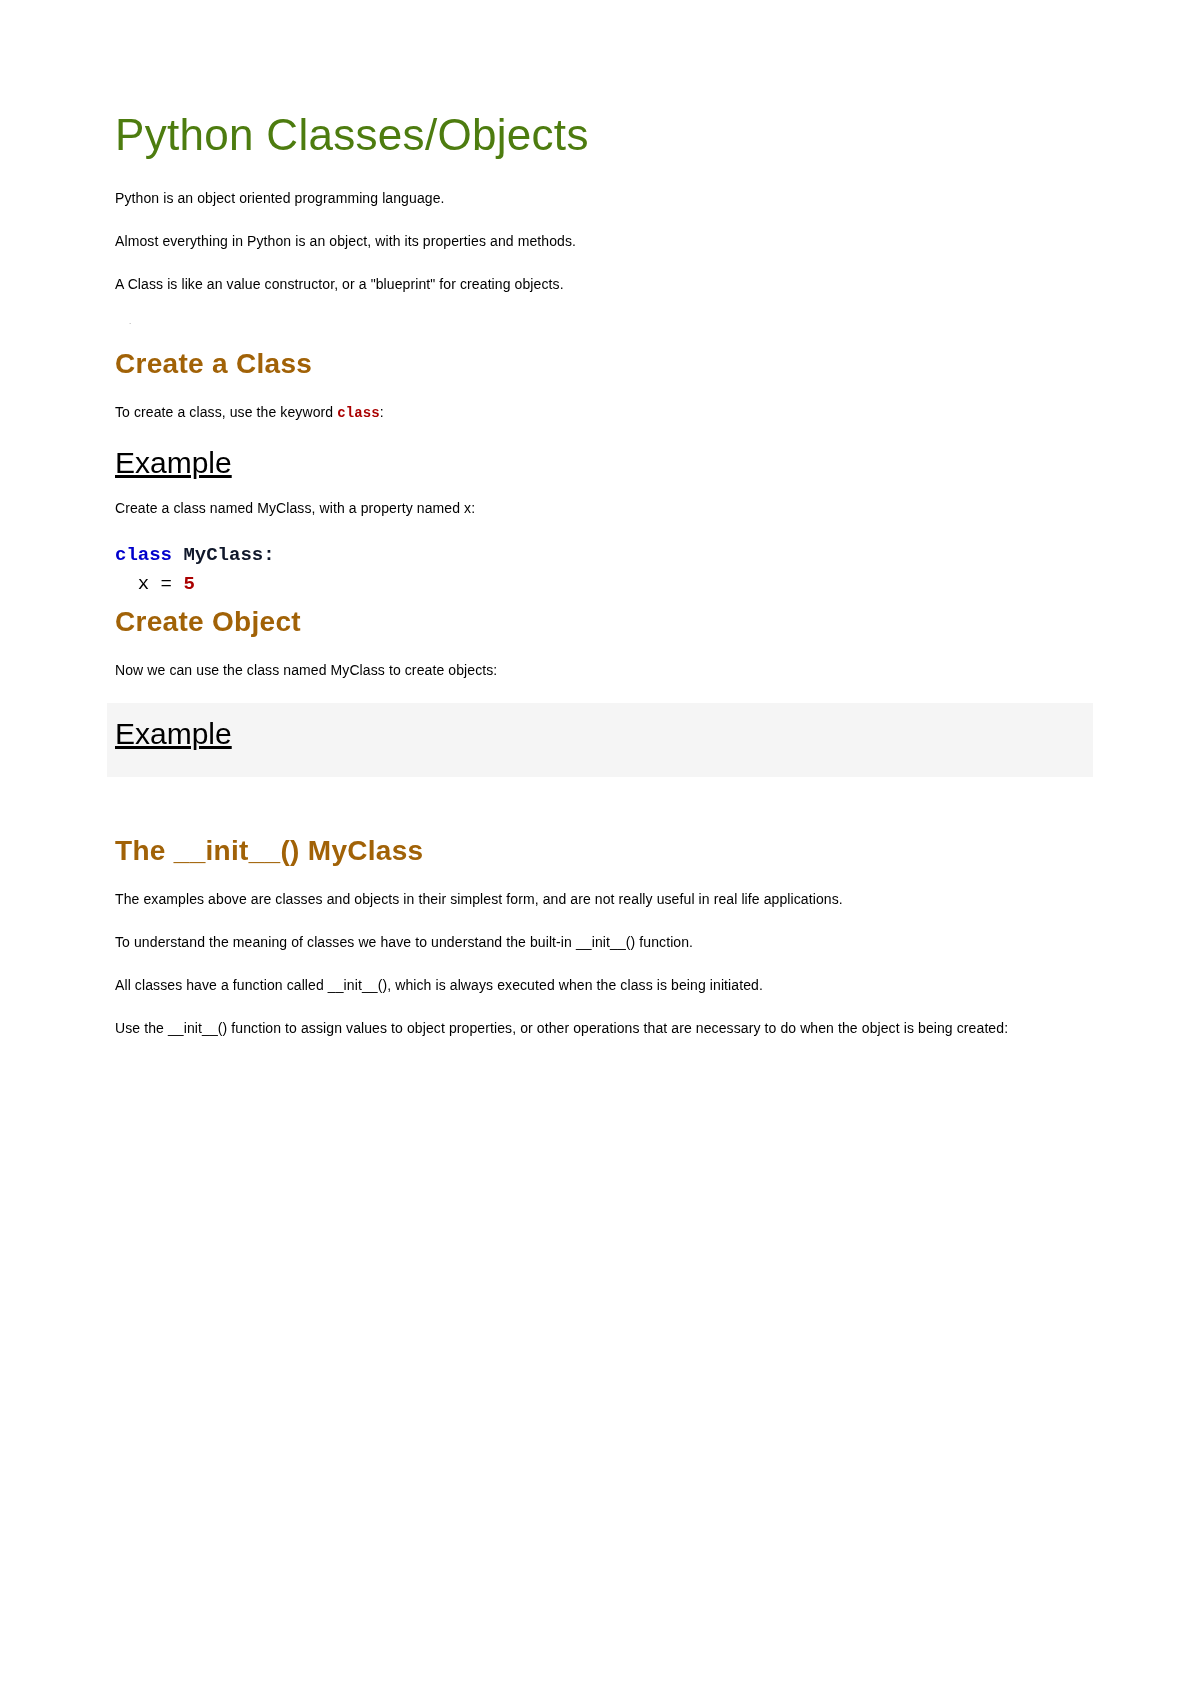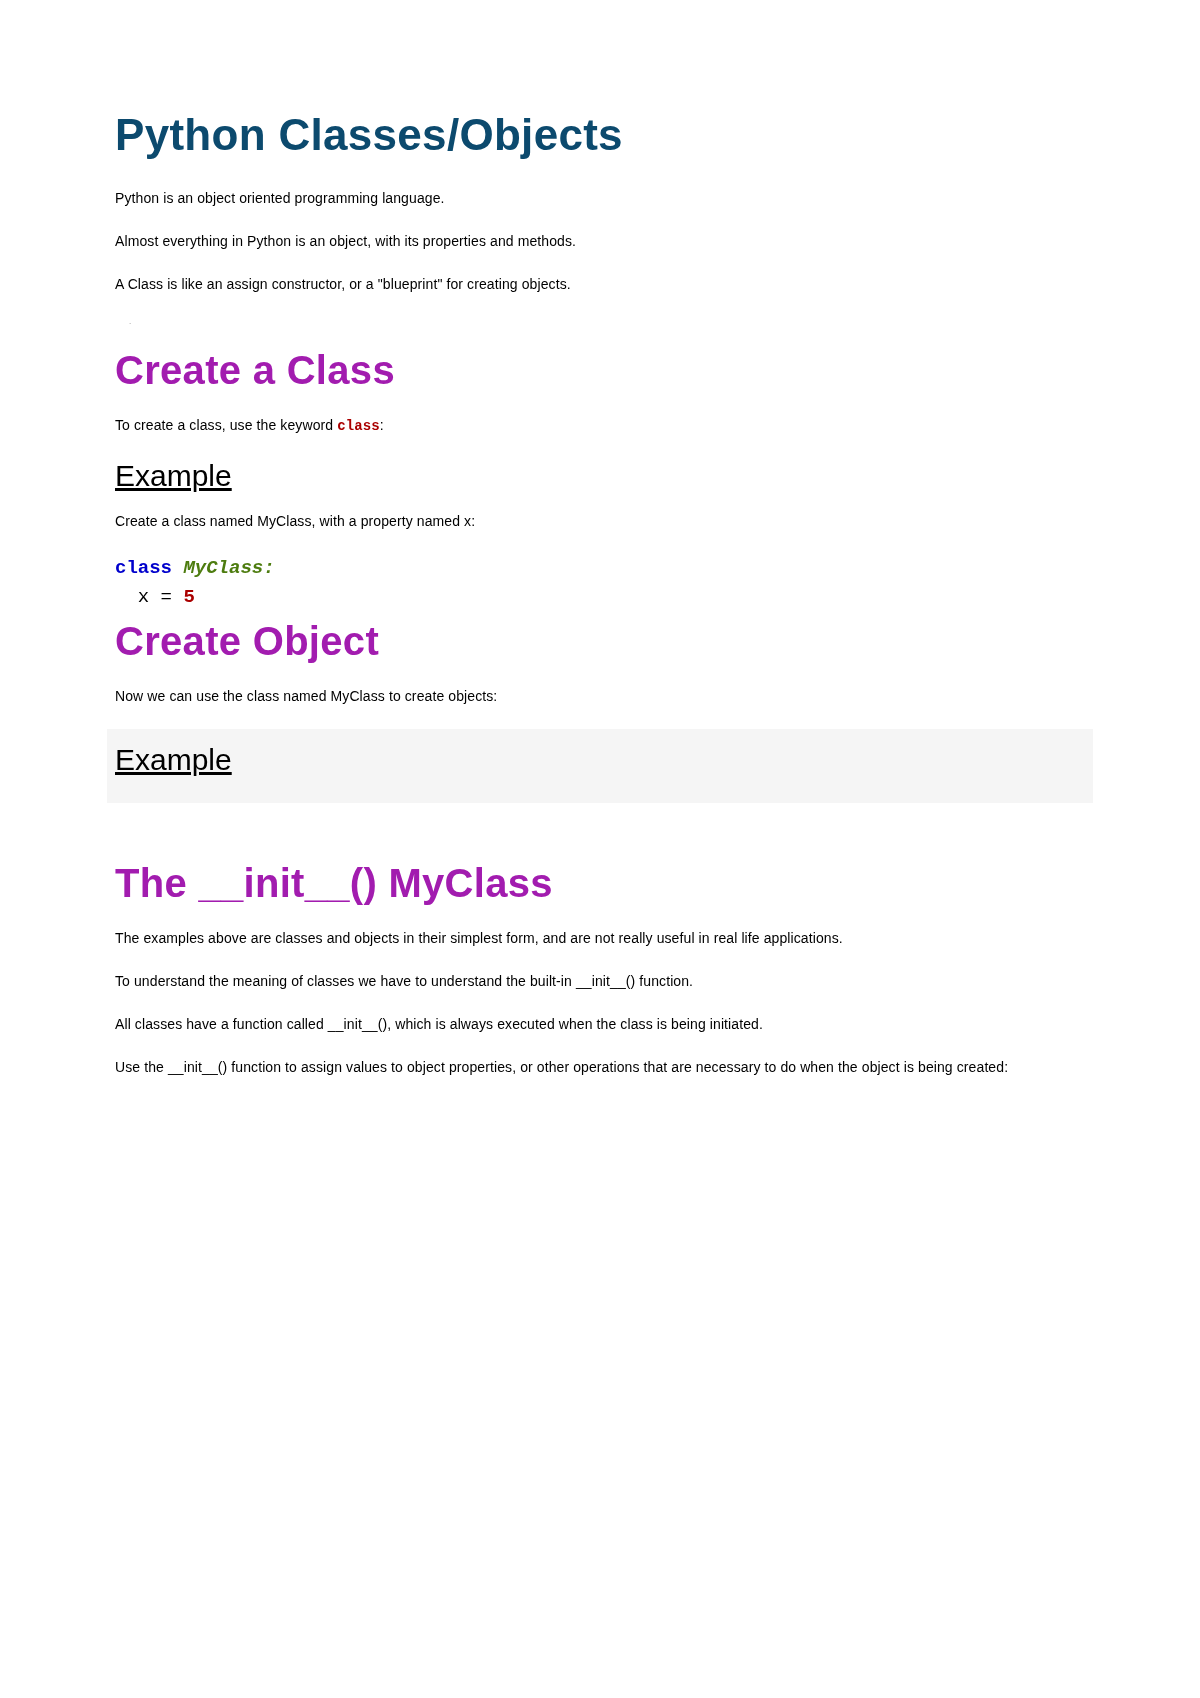--- a/index.html
+++ b/index.html
@@ -11,30 +11,30 @@
       font-family: Verdana, Geneva, sans-serif;
       background: #ffffff;
       width: 1200px;
       min-height: 1698px;
       padding: 110px 115px 0 115px;
       color: #000000;
     }
     h1 {
       font-family: 'Segoe UI', Arial, sans-serif;
       font-size: 44px;
-      font-weight: 700;
-      color: #0c4a6e;
+      font-weight: 400;
+      color: #4d7c0f;
       margin-bottom: 28px;
       letter-spacing: 0.3px;
     }
     h2 {
       font-family: 'Segoe UI', Arial, sans-serif;
-      font-size: 40px;
+      font-size: 28px;
       font-weight: 600;
-      color: #a21caf;
+      color: #a16207;
       margin-bottom: 22px;
       margin-top: 8px;
       letter-spacing: 0.3px;
     }
     h3 {
       font-family: 'Segoe UI', Arial, sans-serif;
       font-size: 30px;
       font-weight: 500;
       color: #000000;
       margin-bottom: 18px;
@@ -64,22 +64,21 @@
     .kw-blue {
       color: #0000cc;
       font-weight: bold;
     }
     .red-text {
       color: #aa0000;
       font-weight: bold;
     }
     .bold-black {
       font-weight: bold;
-      color: #4d7c0f;
-      font-style: italic;
+      color: #0f172a;
     }
     .gray-section {
       background: #f5f5f5;
       padding-top: 4px;
       padding-bottom: 8px;
       margin-left: -8px;
       margin-right: -8px;
       padding-left: 8px;
       padding-right: 8px;
     }
@@ -92,21 +91,21 @@
       height: 50px;
     }
   </style>
 </head>
 <body>
 
 <h1>Python Classes/Objects</h1>
 
 <p>Python is an object oriented programming language.</p>
 <p>Almost everything in Python is an object, with its properties and methods.</p>
-<p>A Class is like an assign constructor, or a "blueprint" for creating objects.</p>
+<p>A Class is like an value constructor, or a "blueprint" for creating objects.</p>
 
 <div class="dot-spacer">.</div>
 
 <h2>Create a Class</h2>
 
 <p>
   <span>To create a class, use the keyword </span><span class="code-inline">class</span><span>:</span>
 </p>
 
 <h3>Example</h3>

